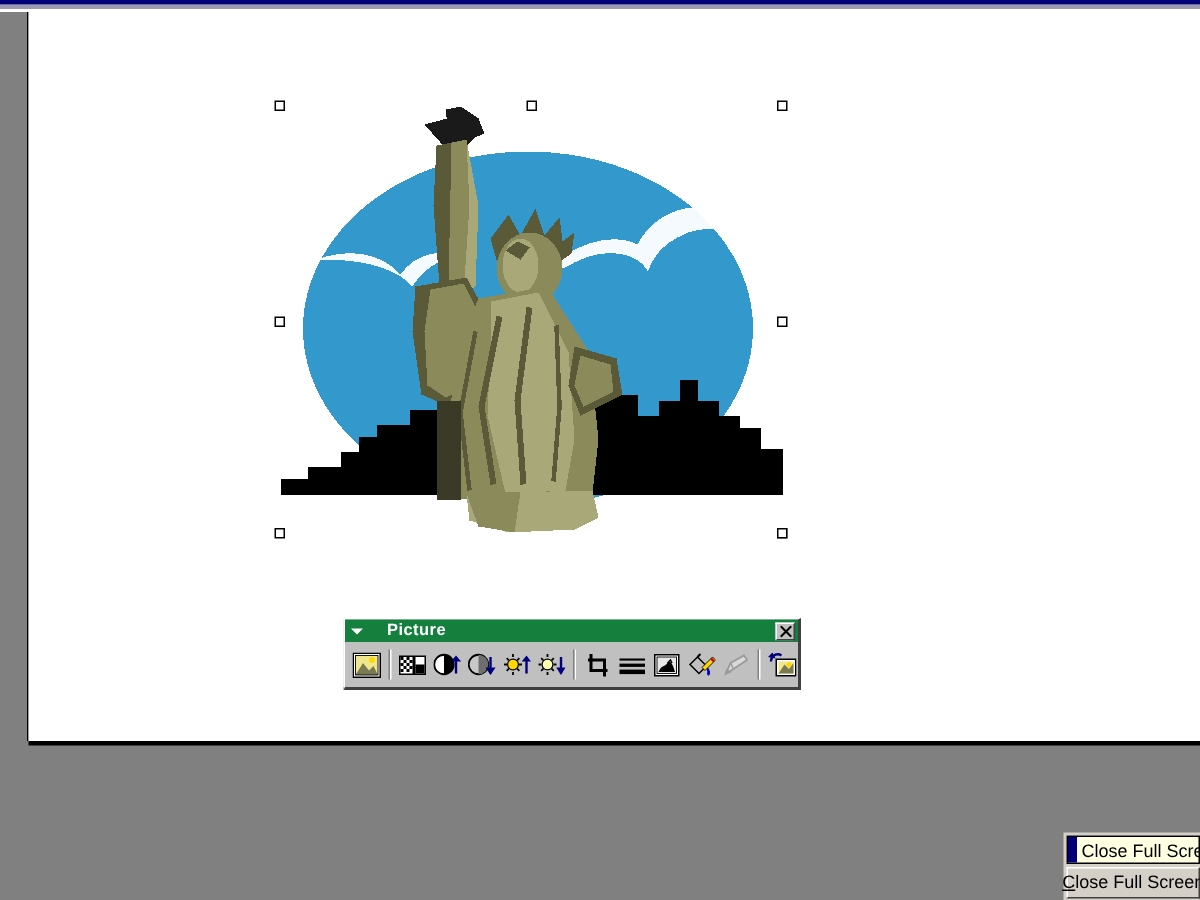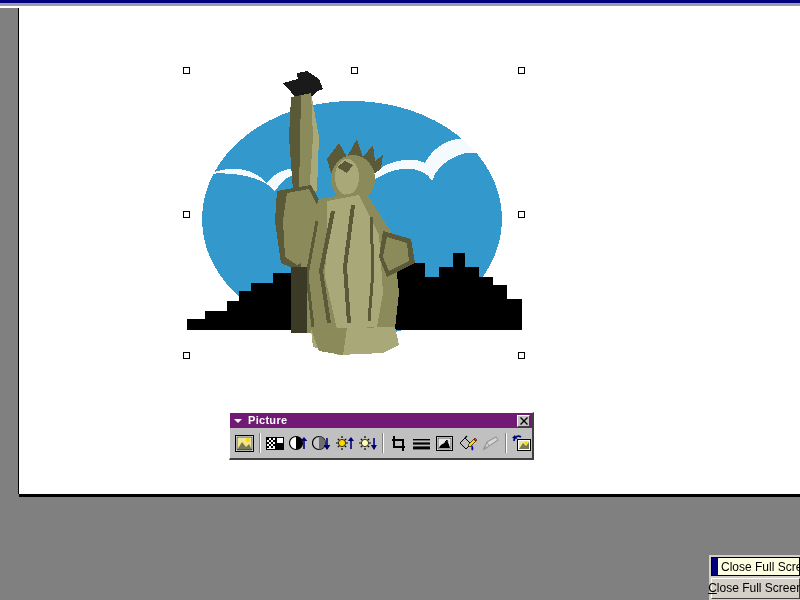--- a/index.html
+++ b/index.html
@@ -94,25 +94,26 @@
     background: #c0c0c0;
     border-top: 1px solid #ffffff;
     border-left: 1px solid #ffffff;
     border-right: 2px solid #404040;
     border-bottom: 2px solid #404040;
     box-sizing: border-box;
     z-index: 40;
   }
   .tb-titlebar {
     height: 15px;
-    background: #701a75;
+    background: #15803d;
     display: flex;
     align-items: center;
     padding: 0 1px 0 3px;
     box-sizing: border-box;
+    gap: 10px;
   }
   .tb-grip-arrow {
     width: 10px; height: 10px;
     display: flex; align-items: center; justify-content: center;
     flex: 0 0 auto;
   }
   .tb-grip-arrow .tri {
     width: 0; height: 0;
     border-left: 4px solid transparent;
     border-right: 4px solid transparent;

